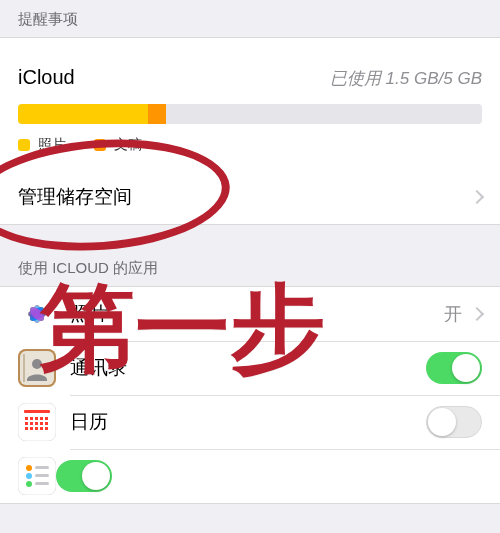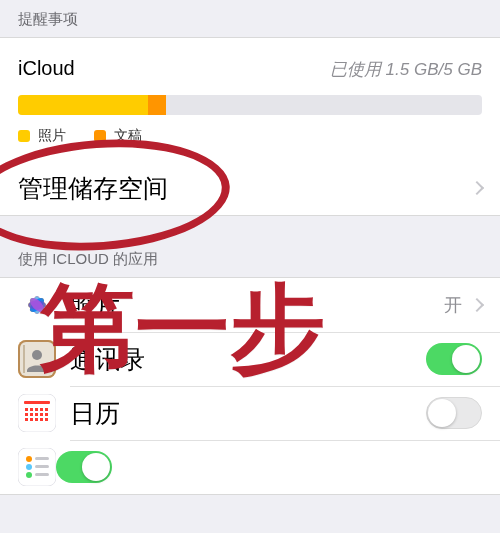--- a/index.html
+++ b/index.html
@@ -33,21 +33,21 @@
   .cell + .cell::before {
     content: "";
     position: absolute;
     left: 18px; right: 0; top: 0;
     border-top: 1px solid #e0e0e0;
   }
   .cell-icon + .cell-label { margin-left: 14px; }
   .cell-group.apps .cell + .cell::before { left: 70px; }
   .storage-cell {
     display: block;
-    padding: 19px 18px 16px;
+    padding: 28px 18px 16px;
   }
   .storage-top {
     display: flex;
     justify-content: space-between;
     align-items: baseline;
     margin-bottom: 14px;
   }
   .storage-title { font-size: 20px; }
   .storage-usage { font-size: 17px; color: #8e8e93; font-style: italic; }
   .bar {
@@ -64,21 +64,21 @@
     display: flex;
     gap: 28px;
     margin-top: 12px;
     font-size: 14px;
     color: #333;
   }
   .legend-item { display: flex; align-items: center; gap: 8px; }
   .legend-swatch {
     width: 12px; height: 12px; border-radius: 3px;
   }
-  .cell-label { flex: 1; font-size: 25px; font-family: Liberation Mono, monospace; }
+  .cell-label { flex: 1; font-size: 19px; font-family: Liberation Mono, monospace; }
   .cell-value { color: #8e8e93; font-size: 18px; }
   .chevron {
     width: 10px; height: 10px;
     border-top: 2px solid #c7c7cc;
     border-right: 2px solid #c7c7cc;
     transform: rotate(45deg);
     margin-left: 10px;
   }
   .cell-icon {
     width: 38px; height: 38px;

